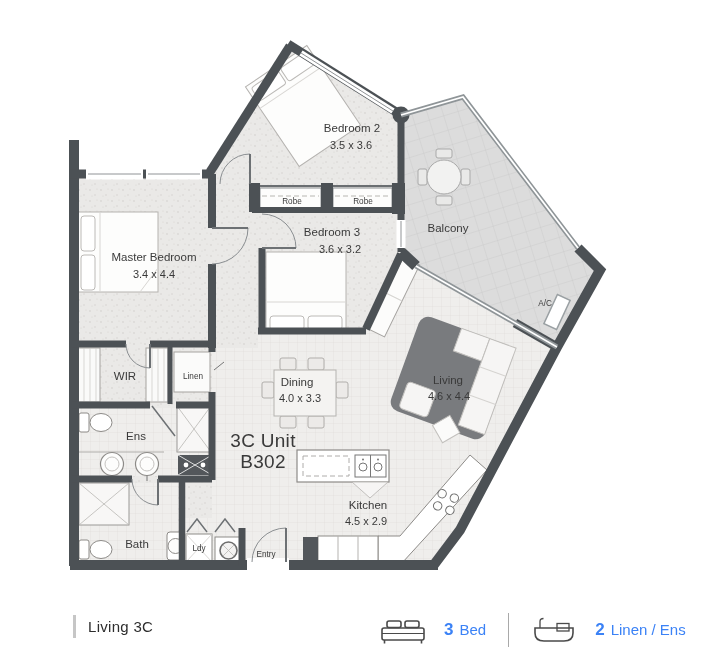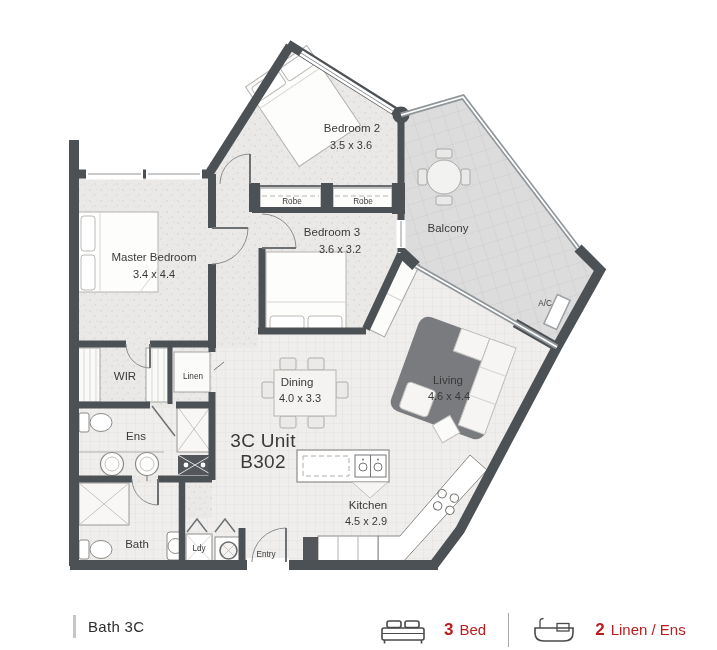--- a/index.html
+++ b/index.html
@@ -8,21 +8,21 @@
          font-family:"Liberation Sans",sans-serif;text-align:right;}
   svg text{font-family:"Liberation Sans",sans-serif;fill:#3a3a3a;}
   .room-label{font-size:11.5px;}
   .room-dims{font-size:11px;}
   .small-label{font-size:8.2px;}
   .unit-label{font-size:19px;letter-spacing:.3px;}
   
   .footer{position:absolute;left:0;top:606px;width:717px;height:44px;}
   .units-block{position:absolute;left:73px;top:9px;border-left:3px solid #c6c6c6;
                padding:3px 0 3px 12px;font-size:15px;color:#2d2d2d;letter-spacing:.3px;}
-  .legend{position:absolute;left:380px;top:7px;display:flex;align-items:center;color:#b91c1c;}
+  .legend{position:absolute;left:380px;top:7px;display:flex;align-items:center;color:#3b82f6;}
   .legend .stat{font-size:15px;white-space:nowrap;}
   .legend .stat b{font-size:17px;font-weight:bold;margin-right:6px;}
   .vdiv{width:1px;height:34px;background:#a9a9a9;margin:0 22px;}
   .licon{margin-right:18px;}
 </style>
 </head>
 <body>
 
 <div id="stage">
 <svg width="717" height="606" viewBox="0 0 717 606">
@@ -292,21 +292,21 @@
     <text class="small-label" x="363" y="204">Robe</text>
     <text class="small-label" x="552" y="306" text-anchor="end">A/C</text>
     <text class="unit-label" x="263" y="447">3C Unit</text>
     <text class="unit-label" x="263" y="468">B302</text>
   </g>
 </svg>
 
 
 <div class="footer">
   <div class="units-block">
-    <span>Bath 3C</span>
+    <span>Living 3C</span>
   </div>
   <div class="legend">
     <svg class="licon" width="46" height="30" viewBox="0 0 46 30">
       <g fill="none" stroke="#4a4a4a" stroke-width="1.6">
         <rect x="2" y="13" width="42" height="12" rx="2"></rect>
         <rect x="7" y="6" width="14" height="6.5" rx="2"></rect>
         <rect x="25" y="6" width="14" height="6.5" rx="2"></rect>
         <line x1="2" y1="18.5" x2="44" y2="18.5" stroke-width="1"></line>
         <line x1="4.5" y1="25" x2="4.5" y2="28.5"></line>
         <line x1="41.5" y1="25" x2="41.5" y2="28.5"></line>

